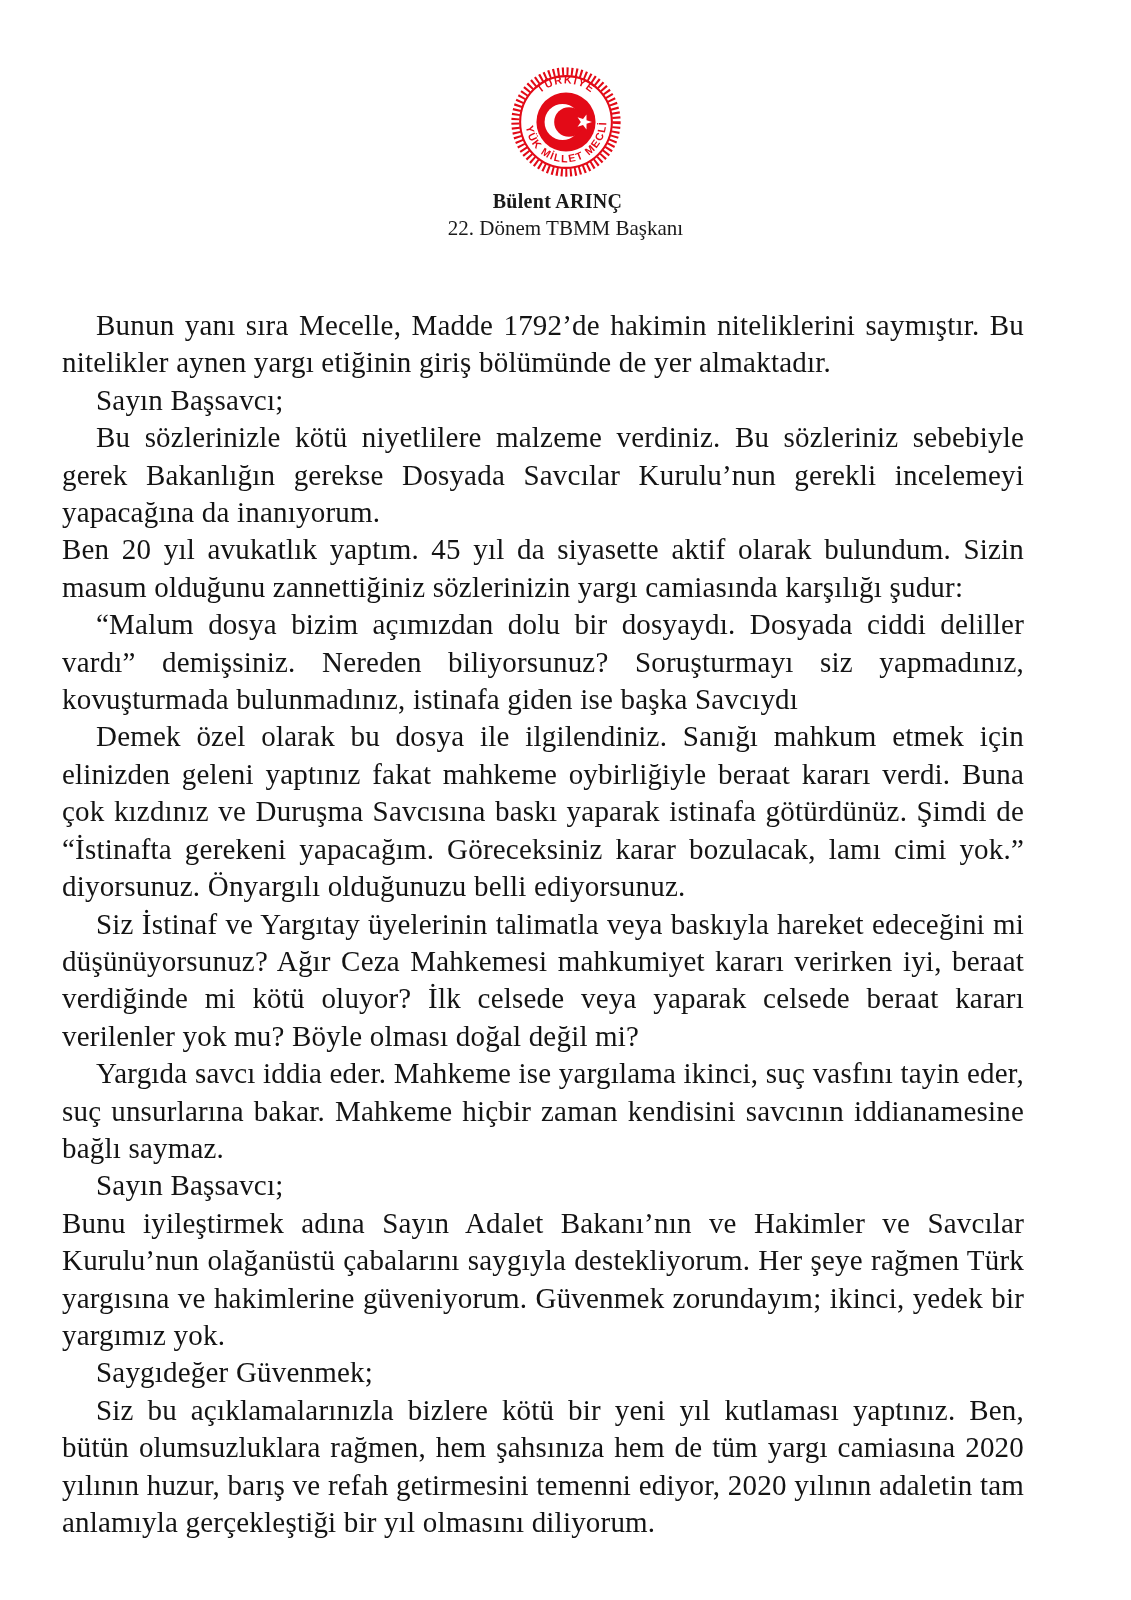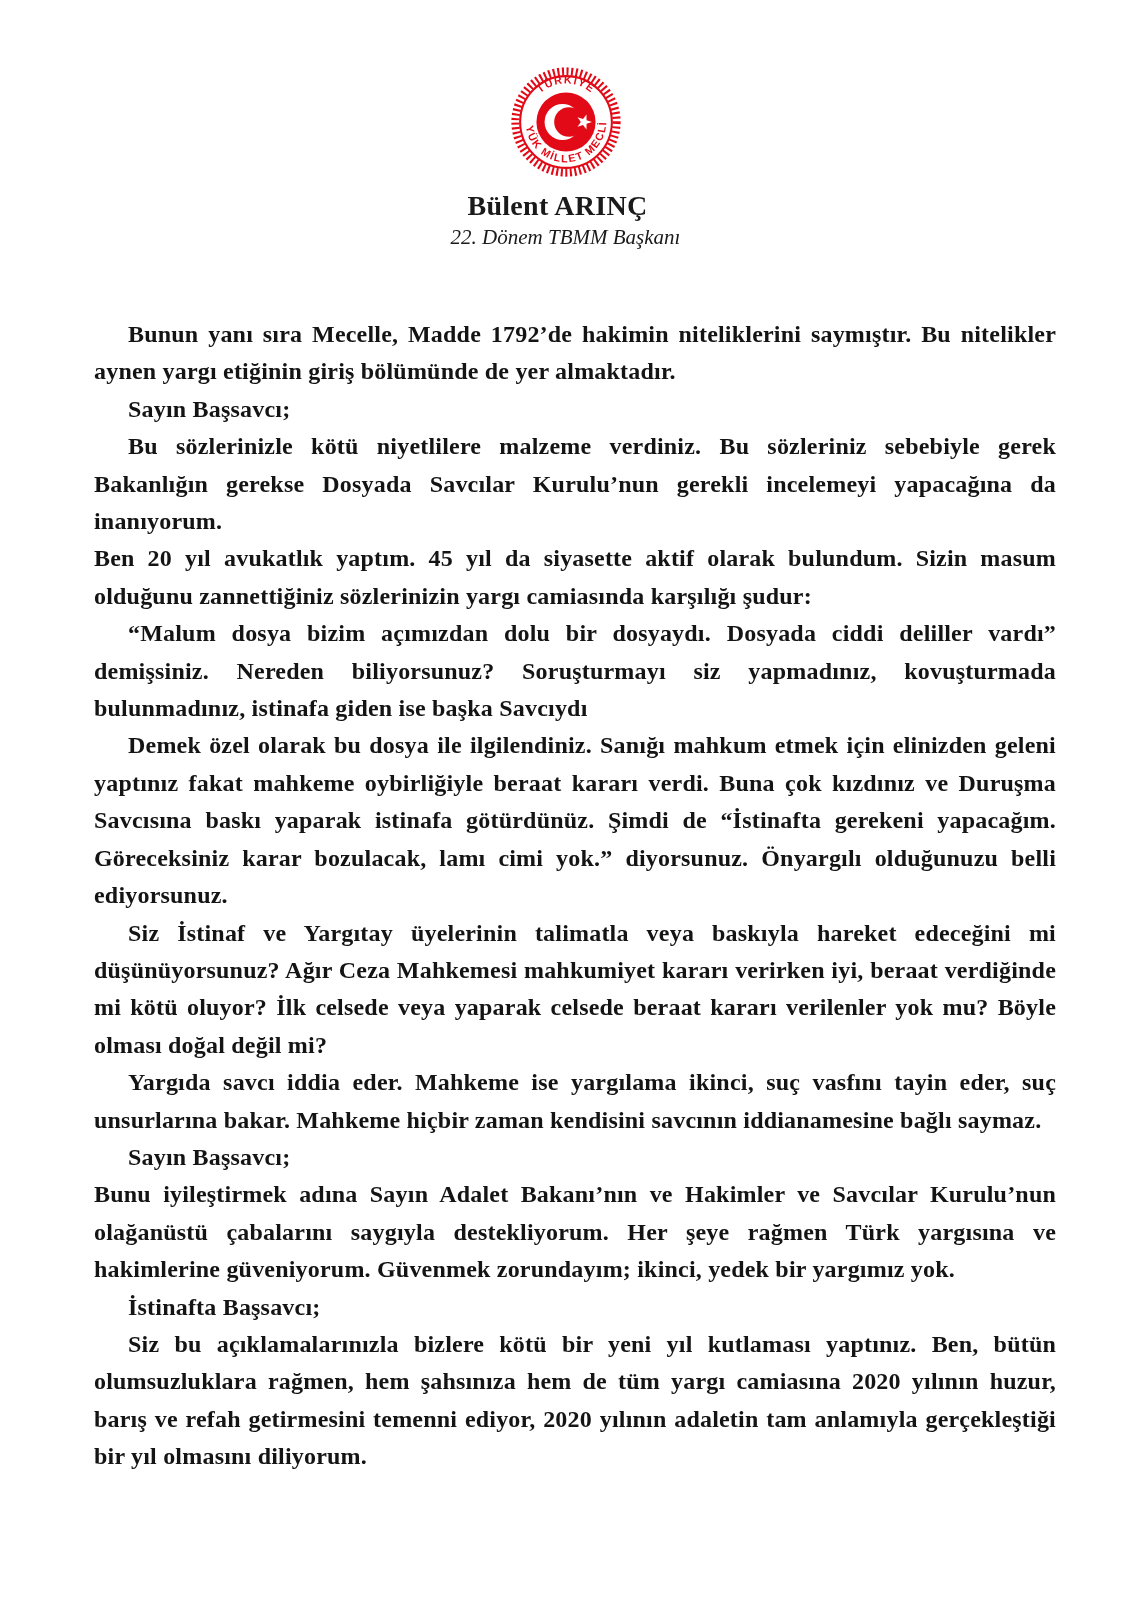--- a/index.html
+++ b/index.html
@@ -16,39 +16,37 @@
   .emblem { display:block; margin: 0 auto; width:120px; height:120px; }
   .emblem text {
     font-family: "Liberation Sans", sans-serif;
     font-weight: bold;
     fill: #e30a17;
     font-size: 12.5px;
     letter-spacing: 1.6px;
   }
   .author-name {
     margin: 8px 16px 0 0;
-    font-size: 28px;
+    font-size: 20px;
     font-weight: bold;
     letter-spacing: 0.3px;
     color: #1a1a1a;
   }
   .author-title {
     margin-top: 3px;
     font-size: 21px;
     color: #1a1a1a;
-    font-style: italic;
   }
   main.body-text {
-    margin: 66px 84px 0 94px;
+    margin: 66px 84px 0 62px;
     width: 962px;
-    font-size: 24px;
+    font-size: 29px;
     line-height: 37.4px;
     text-align: justify;
     letter-spacing: 0.2px;
-    font-weight: bold;
   }
   main.body-text p { margin: 0; }
   p.indent { text-indent: 34px; }
   p.space-before { margin-top: 37px; }
 </style>
 </head>
 <body>
 
 <div class="page">
   <header>
@@ -84,16 +82,16 @@
     <p class="indent">Bunun yanı sıra Mecelle, Madde 1792’de hakimin niteliklerini saymıştır. Bu nitelikler aynen yargı etiğinin giriş bölümünde de yer almaktadır.</p>
     <p class="indent space-before">Sayın Başsavcı;</p>
     <p class="indent">Bu sözlerinizle kötü niyetlilere malzeme verdiniz. Bu sözleriniz sebebiyle gerek Bakanlığın gerekse Dosyada Savcılar Kurulu’nun gerekli incelemeyi yapacağına da inanıyorum.</p>
     <p>Ben 20 yıl avukatlık yaptım. 45 yıl da siyasette aktif olarak bulundum. Sizin masum olduğunu zannettiğiniz sözlerinizin yargı camiasında karşılığı şudur:</p>
     <p class="indent">“Malum dosya bizim açımızdan dolu bir dosyaydı. Dosyada ciddi deliller vardı” demişsiniz. Nereden biliyorsunuz? Soruşturmayı siz yapmadınız, kovuşturmada bulunmadınız, istinafa giden ise başka Savcıydı</p>
     <p class="indent">Demek özel olarak bu dosya ile ilgilendiniz. Sanığı mahkum etmek için elinizden geleni yaptınız fakat mahkeme oybirliğiyle beraat kararı verdi. Buna çok kızdınız ve Duruşma Savcısına baskı yaparak istinafa götürdünüz. Şimdi de “İstinafta gerekeni yapacağım. Göreceksiniz karar bozulacak, lamı cimi yok.” diyorsunuz. Önyargılı olduğunuzu belli ediyorsunuz.</p>
     <p class="indent">Siz İstinaf ve Yargıtay üyelerinin talimatla veya baskıyla hareket edeceğini mi düşünüyorsunuz? Ağır Ceza Mahkemesi mahkumiyet kararı verirken iyi, beraat verdiğinde mi kötü oluyor? İlk celsede veya yaparak celsede beraat kararı verilenler yok mu? Böyle olması doğal değil mi?</p>
     <p class="indent">Yargıda savcı iddia eder. Mahkeme ise yargılama ikinci, suç vasfını tayin eder, suç unsurlarına bakar.  Mahkeme hiçbir zaman kendisini savcının iddianamesine bağlı saymaz.</p>
     <p class="indent space-before">Sayın Başsavcı;</p>
     <p>Bunu iyileştirmek adına Sayın Adalet Bakanı’nın ve Hakimler ve Savcılar Kurulu’nun olağanüstü çabalarını saygıyla destekliyorum. Her şeye rağmen Türk yargısına ve hakimlerine güveniyorum. Güvenmek zorundayım; ikinci, yedek bir yargımız yok.</p>
-    <p class="indent space-before">İstinafta Başsavcı;</p>
+    <p class="indent space-before">Saygıdeğer Güvenmek;</p>
     <p class="indent">Siz bu açıklamalarınızla bizlere kötü bir yeni yıl kutlaması yaptınız. Ben, bütün olumsuzluklara rağmen, hem şahsınıza hem de tüm yargı camiasına 2020 yılının huzur, barış ve refah getirmesini temenni ediyor, 2020 yılının adaletin tam anlamıyla gerçekleştiği bir yıl olmasını diliyorum.</p>
   </main>
 </div>
 
 </body></html>

